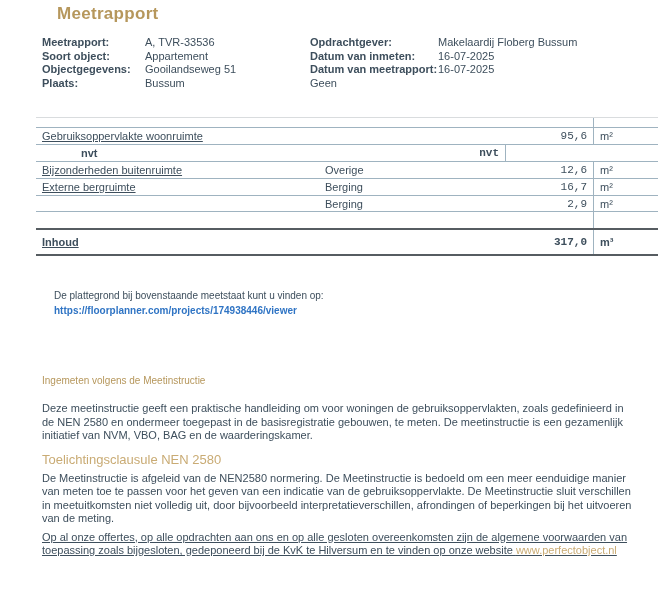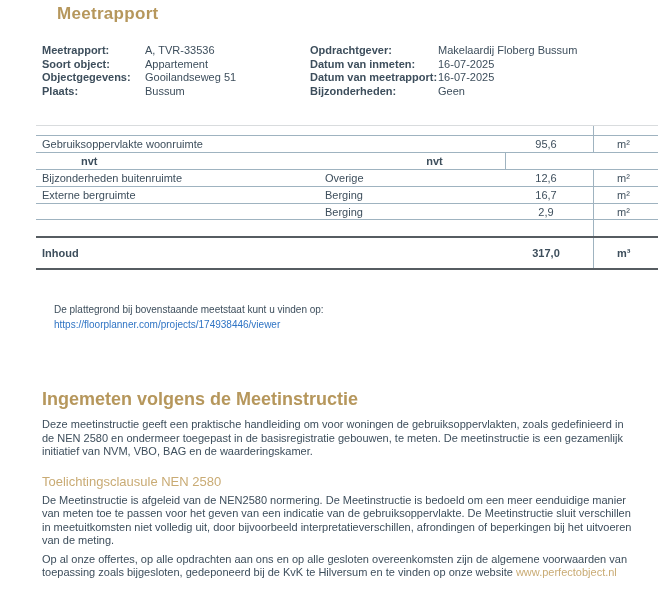--- a/index.html
+++ b/index.html
@@ -23,21 +23,21 @@
 
   .doc-title{
     margin:4px 0 0 57px;
     font-size:17px;font-weight:bold;color:var(--gold);
     letter-spacing:0.3px;
   }
 
   
   .meta{
     display:flex;
-    margin:20px 0 0 42px;
+    margin:12px 0 0 42px;
     font-size:11px;line-height:13.5px;
   }
   .meta-col{display:flex;flex-direction:column;}
   .meta-col.left{width:268px;}
   .meta-col.right{width:330px;}
   .meta-row{display:flex;}
   .meta-label{font-weight:bold;}
   .meta-col.left .meta-label{width:103px;flex:0 0 103px;}
   .meta-col.right .meta-label{width:128px;flex:0 0 128px;}
 
@@ -51,53 +51,53 @@
   .mtable{margin:0 0 0 36px;width:622px;font-size:11px;}
   .mgap{height:9px;display:grid;grid-template-columns:557px 65px;}
   .mgap .gapunit{border-left:1px solid var(--tborder);}
   .mrow{
     display:grid;
     grid-template-columns:289px 180px 88px 65px;
     align-items:center;height:17px;
     border-top:1px solid var(--tborder);
   }
   .mrow.last-data{border-bottom:1px solid var(--tborder);}
-  .cell-name{padding-left:6px;white-space:nowrap;overflow:hidden;}
+  .cell-name{padding-left:6px;white-space:nowrap;overflow:hidden;text-decoration:underline;}
   .cell-sub{white-space:nowrap;}
-  .cell-val{text-align:center;padding-right:6px;white-space:nowrap;}
-  .cell-unit{border-left:1px solid var(--tborder);padding-left:23px;align-self:stretch;display:flex;align-items:center;}
+  .cell-val{text-align:right;padding-right:6px;white-space:nowrap;font-family:Liberation Mono, monospace;}
+  .cell-unit{border-left:1px solid var(--tborder);padding-left:6px;align-self:stretch;display:flex;align-items:center;}
   .mrow.bold-extra .cell-sub,.mrow.bold-extra .cell-val{font-weight:bold;margin-left:45px;}
   .mspacer{
     display:grid;grid-template-columns:557px 65px;height:16px;
   }
   .mspacer .spunit{border-left:1px solid var(--tborder);}
   .mrow.total{
     border-top:2px solid var(--tborder-dark);
     border-bottom:2px solid var(--tborder-dark);
-    height:34px;font-weight:bold;
+    height:28px;font-weight:bold;
   }
 
   
   .floorplan{margin:32px 0 0 54px;font-size:10px;line-height:15px;max-width:600px;}
-  .link-blue{color:var(--blue);font-weight:normal;text-decoration:none;cursor:pointer;}
+  .link-blue{color:var(--blue);font-weight:bold;text-decoration:none;cursor:pointer;}
 
   
   .section-h1{
-    margin:57px 0 8px 42px;
-    font-size:18px;font-weight:bold;color:var(--gold);
+    margin:57px 0 16px 42px;
+    font-size:10px;font-weight:normal;color:var(--gold);
   }
   .para{
     margin:5px 0 0 42px;max-width:596px;
     font-size:11px;line-height:13.5px;
   }
   .section-h2{
-    margin:15px 0 0 42px;
+    margin:9px 0 0 42px;
     font-size:13px;font-weight:normal;color:var(--gold-light);
   }
-  .para.last{}
+  .para.last{text-decoration:underline;}
   .link-gold{color:var(--gold-light);text-decoration:none;cursor:pointer;}
 </style>
 </head>
 <body>
 
 <div class="page">
 
   <div class="doc-title">Meetrapport</div>
 
   <div class="meta">
@@ -126,21 +126,20 @@
       </div>
       <div class="meta-row">
         <span class="meta-label">Datum van inmeten:</span>
         <span class="meta-value">16-07-2025</span>
       </div>
       <div class="meta-row">
         <span class="meta-label">Datum van meetrapport:</span>
         <span class="meta-value">16-07-2025</span>
       </div>
       <div class="meta-row">
-        <span class="meta-label">Bijzonderheden:</span>
         <span class="meta-value">Geen</span>
       </div>
     </div>
   </div>
 
   <div class="pre-table-rule"></div>
 
   <div class="mtable">
     <div class="mgap">
         <div></div>

